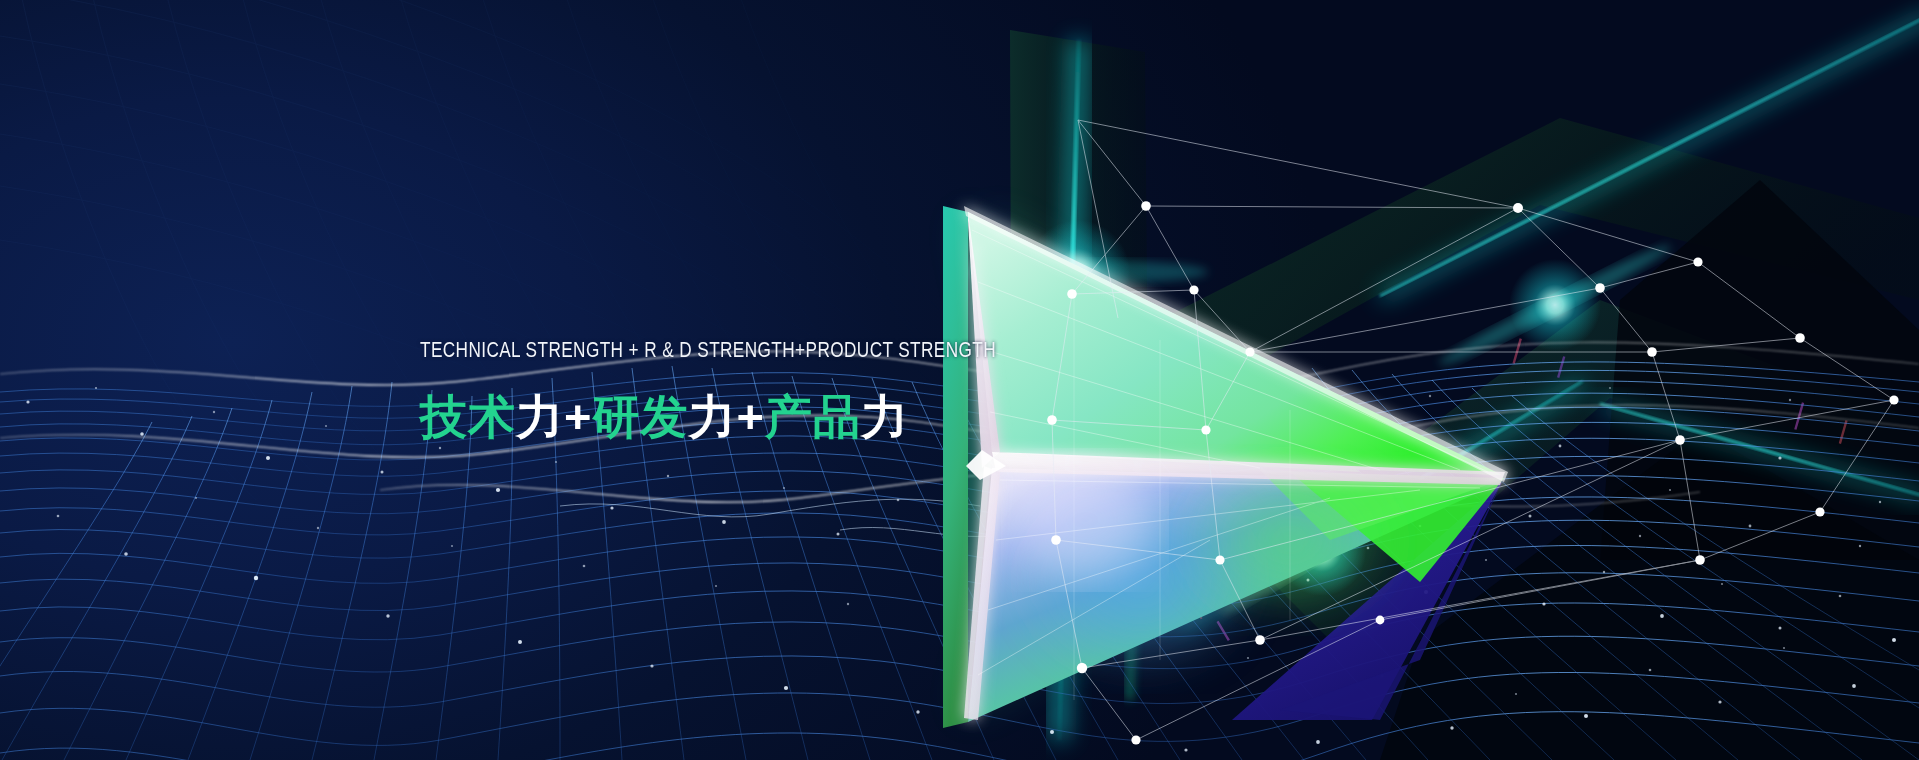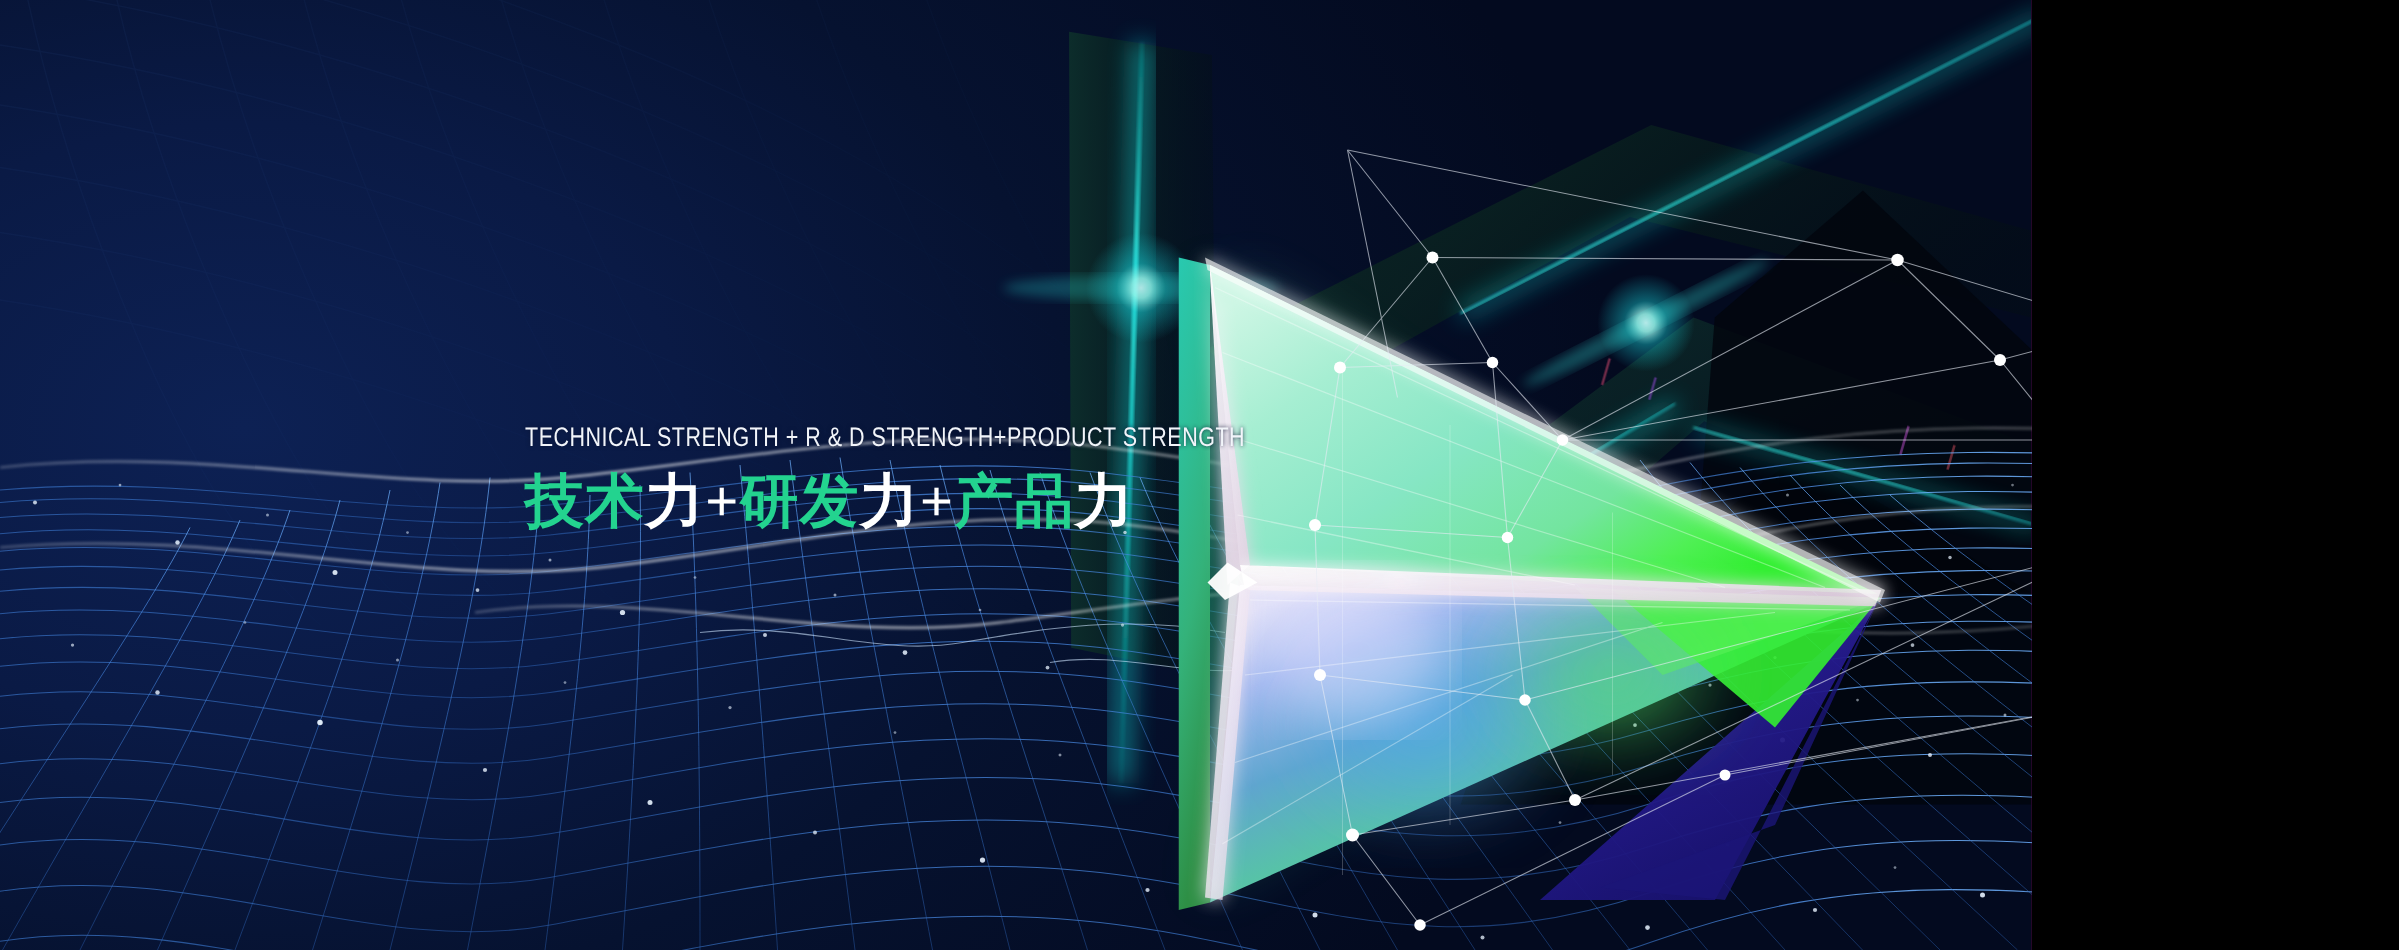--- a/index.html
+++ b/index.html
@@ -4,23 +4,23 @@
 <style>
   * { margin:0; padding:0; box-sizing:border-box; }
   html,body{ background:#000; }
   body{
     width:1919px; height:760px;
     font-family:"Liberation Sans", sans-serif;
     overflow:hidden;
   }
   #banner{
     position:relative;
-    width:1625px; height:760px;
+    width:1919px; height:760px;
     overflow:hidden;
-    background:#a21caf;
+    background:#0369a1;
   }
   .layer{ position:absolute; inset:0; }
 
   
   #bg-base{
     background:
       radial-gradient(ellipse 1100px 760px at 12% 45%, #0d2154 0%, #0a1a45 32%, #061230 60%, #030a1f 100%),
       linear-gradient(105deg,#0b1f4e 0%,#081740 25%,#050e28 48%,#020711 66%,#01040c 82%,#000205 100%);
   }
   
@@ -52,22 +52,22 @@
     letter-spacing:.5px;
     line-height:1;
     color:#f2f5fa;
     font-weight:400;
     transform:scaleX(.80);
     transform-origin:left center;
     white-space:nowrap;
     text-shadow:0 0 4px rgba(10,20,50,.9);
   }
   #headline-cn{
-    margin-top:13px;
-    font-family:Liberation Serif, serif;
+    margin-top:27px;
+    font-family:Liberation Sans, sans-serif;
     font-size:47px;
     font-weight:bold;
     line-height:1.18;
     letter-spacing:1px;
     white-space:nowrap;
     color:#ffffff;
   }
   #headline-cn .g{ color:#23d38f; }
   #headline-cn .w{ color:#ffffff; }
   #headline-cn .p{ color:#ffffff; }

